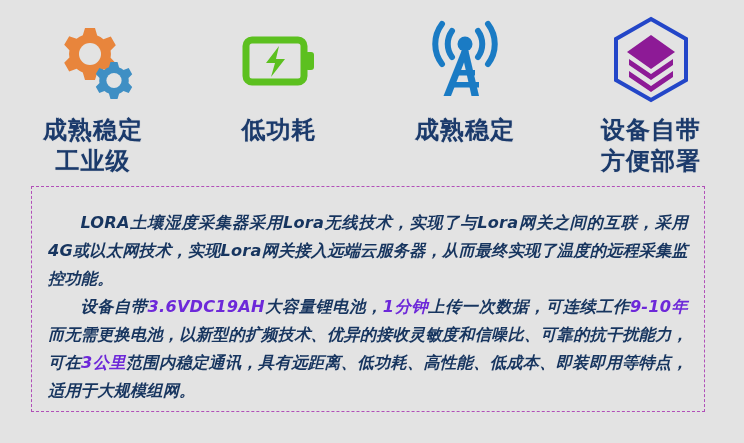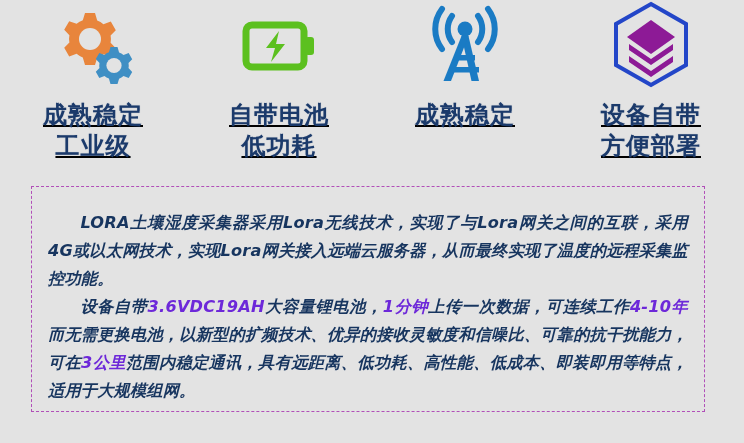--- a/index.html
+++ b/index.html
@@ -18,23 +18,22 @@
     width: 744px;
     height: 443px;
     position: relative;
     background: #e3e3e3;
   }
   
   .features {
     display: flex;
     width: 744px;
     height: 180px;
-    padding-top: 0;
+    padding-top: 15px;
     box-sizing: border-box;
-    text-decoration: underline;
   }
   .feature {
     flex: 1 1 0;
     display: flex;
     flex-direction: column;
     align-items: center;
   }
   .feat-icon {
     height: 92px;
     display: flex;
@@ -108,21 +107,20 @@
 
     <div class="feature">
       <div class="feat-icon">
         <svg width="92" height="86" viewBox="0 0 92 86" aria-hidden="true">
           <rect x="13" y="22" width="58" height="42" rx="6" ry="6" fill="none" stroke="#5cc01f" stroke-width="7"></rect>
           <rect x="72" y="34" width="9" height="18" rx="3" ry="3" fill="#5cc01f"></rect>
           <path d="M46 28 L33 45 h9 l-4 14 14-18 h-9 z" fill="#5cc01f"></path>
         </svg>
       </div>
       <div class="feat-label">
-        <span>自带电池</span>
         <span class="l2">低功耗</span>
       </div>
     </div>
 
     <div class="feature">
       <div class="feat-icon">
         <svg width="92" height="86" viewBox="0 0 92 86" aria-hidden="true">
           <g fill="none" stroke="#1a7bc4" stroke-width="6" stroke-linecap="round">
             <path d="M33 13 a22 22 0 0 0 0 26"></path>
             <path d="M59 13 a22 22 0 0 1 0 26"></path>
@@ -155,16 +153,16 @@
       <div class="feat-label">
         <span>设备自带</span>
         <span class="l2">方便部署</span>
       </div>
     </div>
 
   </div>
 
   <div class="desc-box">
     <p class="desc-p"><span>LORA土壤湿度采集器采用Lora无线技术，实现了与Lora网关之间的互联，采用4G或以太网技术，实现Lora网关接入远端云服务器，从而最终实现了温度的远程采集监控功能。</span></p>
-    <p class="desc-p"><span>设备自带</span><span class="hl">3.6VDC19AH</span><span>大容量锂电池，</span><span class="hl">1分钟</span><span>上传一次数据，可连续工作</span><span class="hl">4-10年</span><span>而无需更换电池，以新型的扩频技术、优异的接收灵敏度和信噪比、可靠的抗干扰能力，可在</span><span class="hl">3公里</span><span>范围内稳定通讯，具有远距离、低功耗、高性能、低成本、即装即用等特点，适用于大规模组网。</span></p>
+    <p class="desc-p"><span>设备自带</span><span class="hl">3.6VDC19AH</span><span>大容量锂电池，</span><span class="hl">1分钟</span><span>上传一次数据，可连续工作</span><span class="hl">9-10年</span><span>而无需更换电池，以新型的扩频技术、优异的接收灵敏度和信噪比、可靠的抗干扰能力，可在</span><span class="hl">3公里</span><span>范围内稳定通讯，具有远距离、低功耗、高性能、低成本、即装即用等特点，适用于大规模组网。</span></p>
   </div>
 
 </div>
 
 </body></html>

